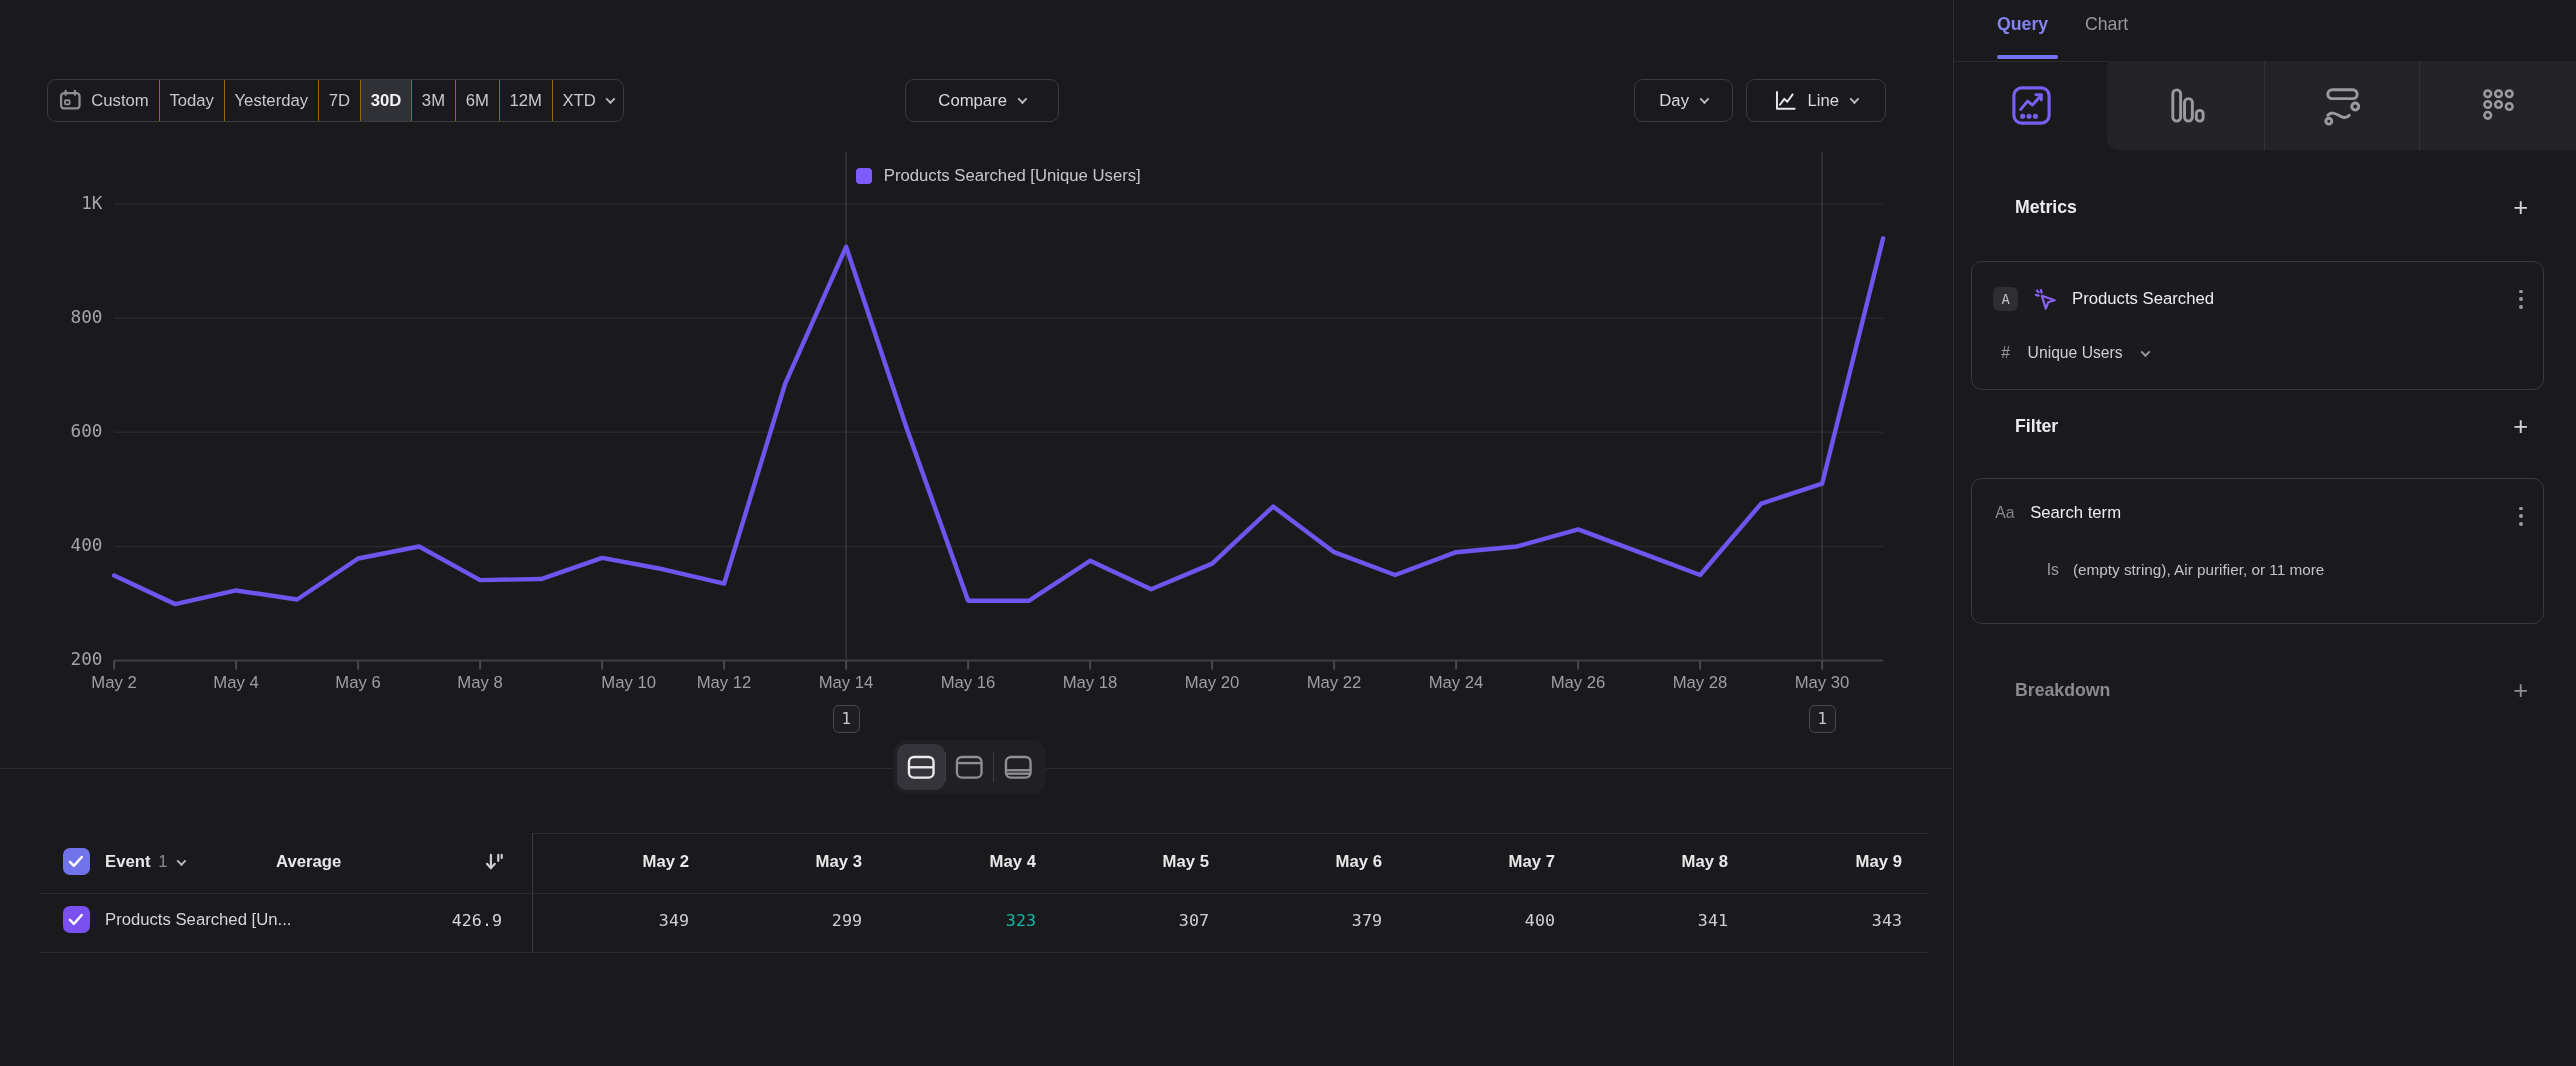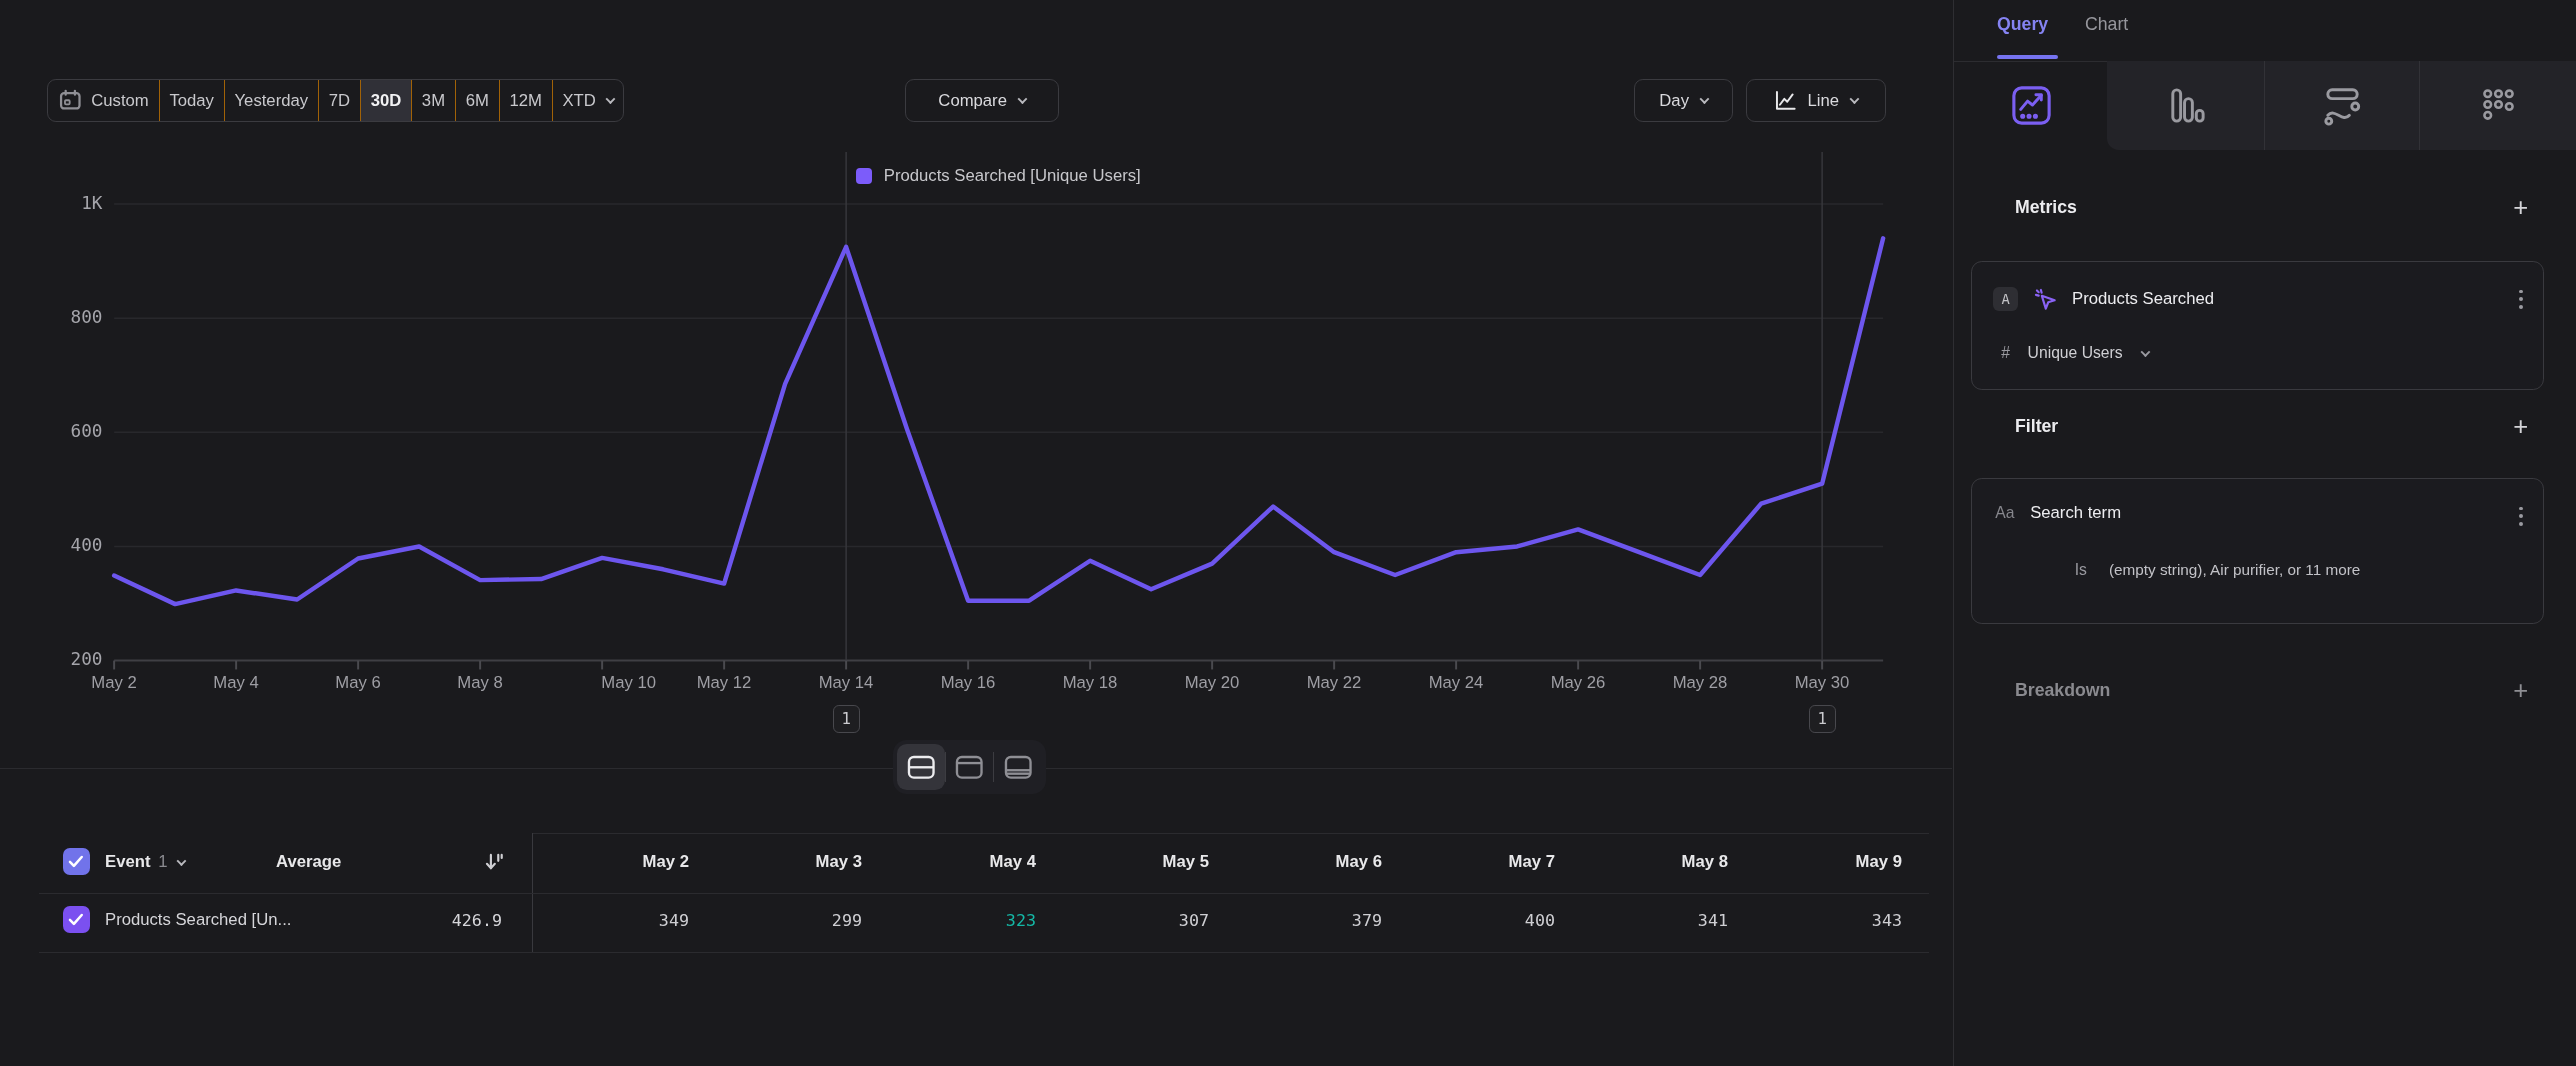--- a/index.html
+++ b/index.html
@@ -383,21 +383,21 @@
     <div class="sb-card" style="top:478px; height:146px;">
       <div class="abs" style="left:23.6px; top:23.6px; display:flex; align-items:center; gap:15.7px; width:512px;">
         <span class="aa">Aa</span>
         <span style="color:#ededf0; font-size:16.7px;">Search term</span>
       </div>
       <div class="dots-v" style="top:27.6px;">
           <i></i>
           <i></i>
           <i></i>
         </div>
-      <div class="abs" style="left:75px; top:82px; display:flex; align-items:flex-end; gap:22px;margin-left:28px;">
+      <div class="abs" style="left:75px; top:82px; display:flex; align-items:flex-end; gap:14px;">
         <span style="color:#9a9aa0; font-size:15.7px;">Is</span>
         <span style="color:#c2c2c7; font-size:15.3px;">(empty string), Air purifier, or 11 more</span>
       </div>
     </div>
 
     <div class="sec-head dim" style="top:680px;">Breakdown</div>
     <div class="plus dim" style="top:679px;">+</div>
 
   </div>
 </div>

